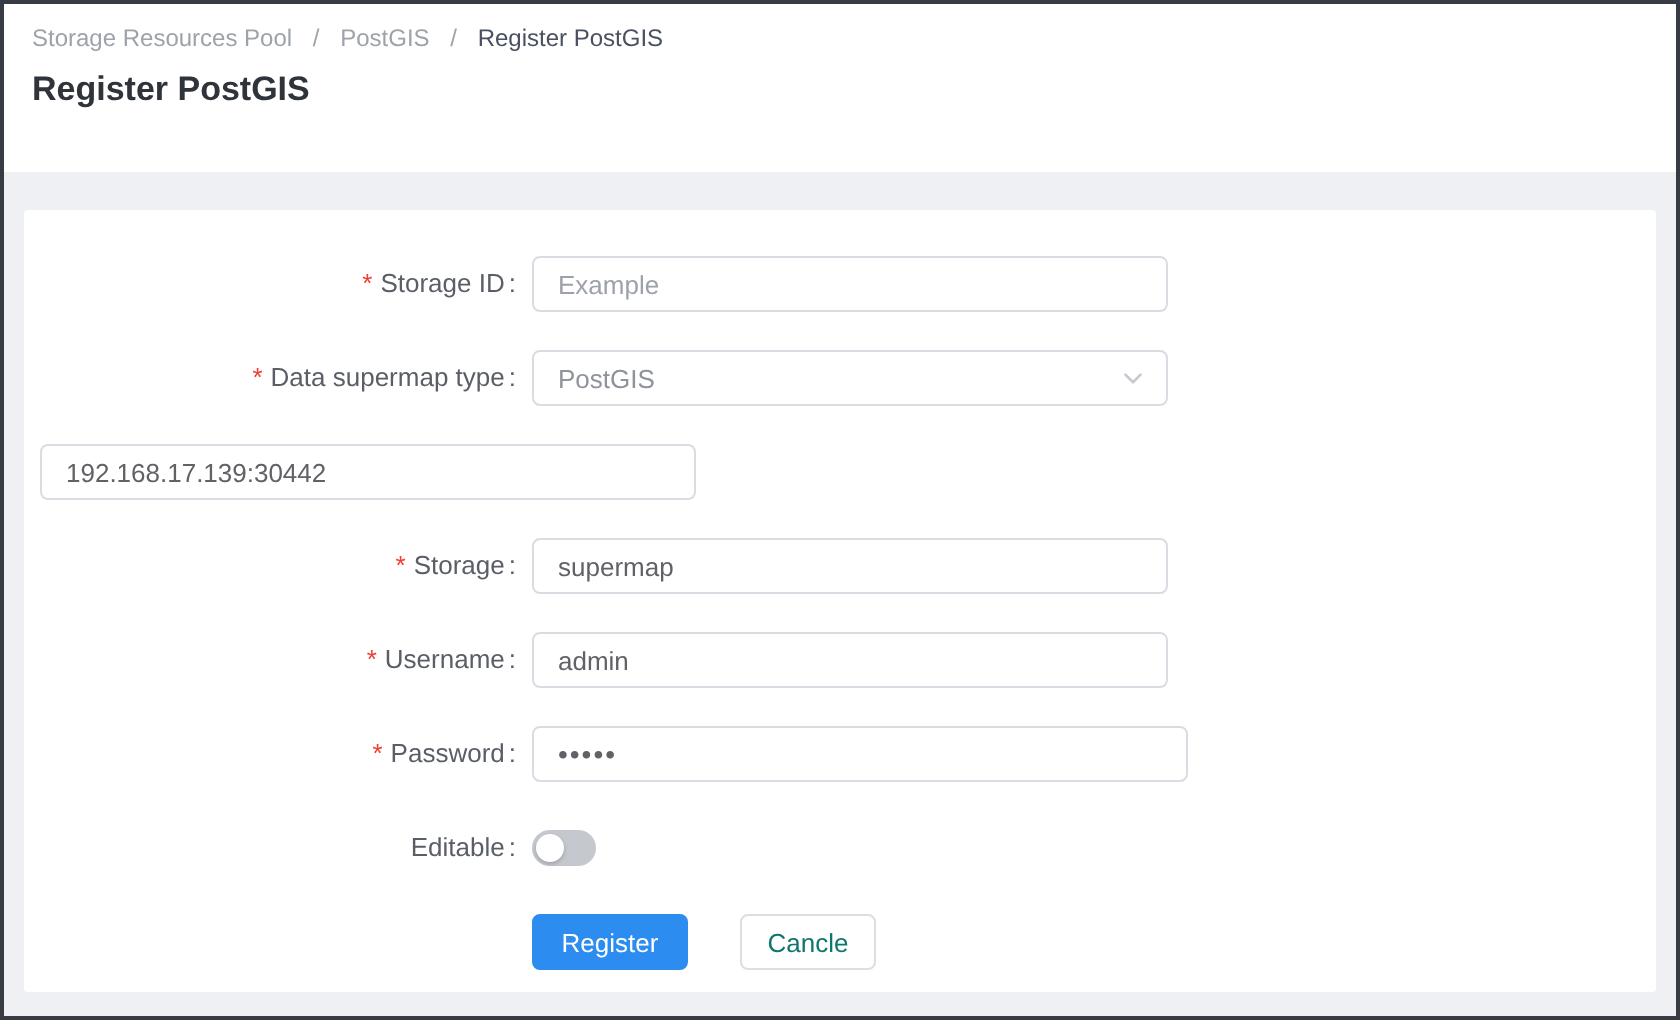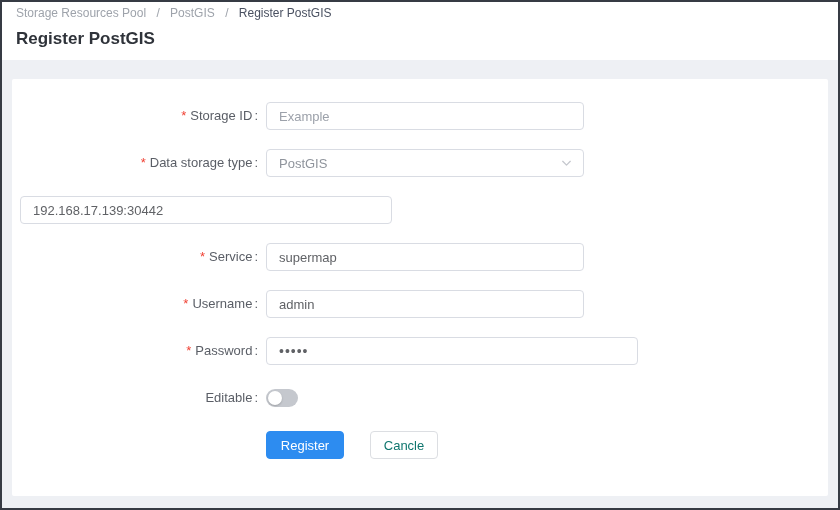--- a/index.html
+++ b/index.html
@@ -12,23 +12,23 @@
     width: 840px; height: 510px;
     box-sizing: border-box;
     border: 2px solid #363b44;
     background: #eef0f4;
     display: flex;
     flex-direction: column;
     overflow: hidden;
   }
   .header {
     background: #ffffff;
-    height: 58px;
-    box-sizing: border-box;
-    padding: 4px 14px 0 14px;
+    height: 84px;
+    box-sizing: border-box;
+    padding: 10px 14px 0 14px;
     flex: 0 0 auto;
   }
   .breadcrumb {
     font-size: 12px;
     color: #9ea3ab;
     line-height: 14px;
   }
   .bc-link { color: #9ea3ab; cursor: pointer; }
   .bc-sep { margin: 0 7px; color: #9ea3ab; }
   .bc-current { color: #495060; }
@@ -76,21 +76,21 @@
     border: 1px solid #d9dce3;
     border-radius: 4px;
     padding: 9px 12px;
     font-size: 13px;
     font-family: "Liberation Sans", sans-serif;
     color: #606266;
     background: #ffffff;
     outline: none;
   }
   .text-input::placeholder { color: #9ca1aa; opacity: 1; }
-  .wide { width: 372px; }
+  .wide { width: 328px; }
   .password { letter-spacing: 1px; font-size: 14px; }
   .select {
     margin-left: 8px;
     width: 318px;
     height: 28px;
     box-sizing: border-box;
     border: 1px solid #d9dce3;
     border-radius: 4px;
     background: #ffffff;
     display: flex;
@@ -168,37 +168,37 @@
 
       <div class="form-row">
         <div class="form-label">
           <span class="req">*</span><span>Storage ID</span><span class="colon">:</span>
         </div>
         <input class="text-input" type="text" placeholder="Example" style="">
       </div>
 
       <div class="form-row">
         <div class="form-label">
-          <span class="req">*</span><span>Data storage type</span><span class="colon">:</span>
+          <span class="req">*</span><span>Data supermap type</span><span class="colon">:</span>
         </div>
         <div class="select">
           <span class="select-value">PostGIS</span>
           <svg class="chevron" viewBox="0 0 12 12" fill="none">
             <polyline points="2.5,4 6,7.5 9.5,4" stroke="#c5c8ce" stroke-width="1.2" fill="none" stroke-linecap="round" stroke-linejoin="round"></polyline>
           </svg>
         </div>
       </div>
 
       <div class="form-row">
         <input class="text-input wide" type="text" value="192.168.17.139:30442" style="">
       </div>
 
       <div class="form-row">
         <div class="form-label">
-          <span class="req">*</span><span>Service</span><span class="colon">:</span>
+          <span class="req">*</span><span>Storage</span><span class="colon">:</span>
         </div>
         <input class="text-input" type="text" value="supermap" style="">
       </div>
 
       <div class="form-row">
         <div class="form-label">
           <span class="req">*</span><span>Username</span><span class="colon">:</span>
         </div>
         <input class="text-input" type="text" value="admin" style="">
       </div>

